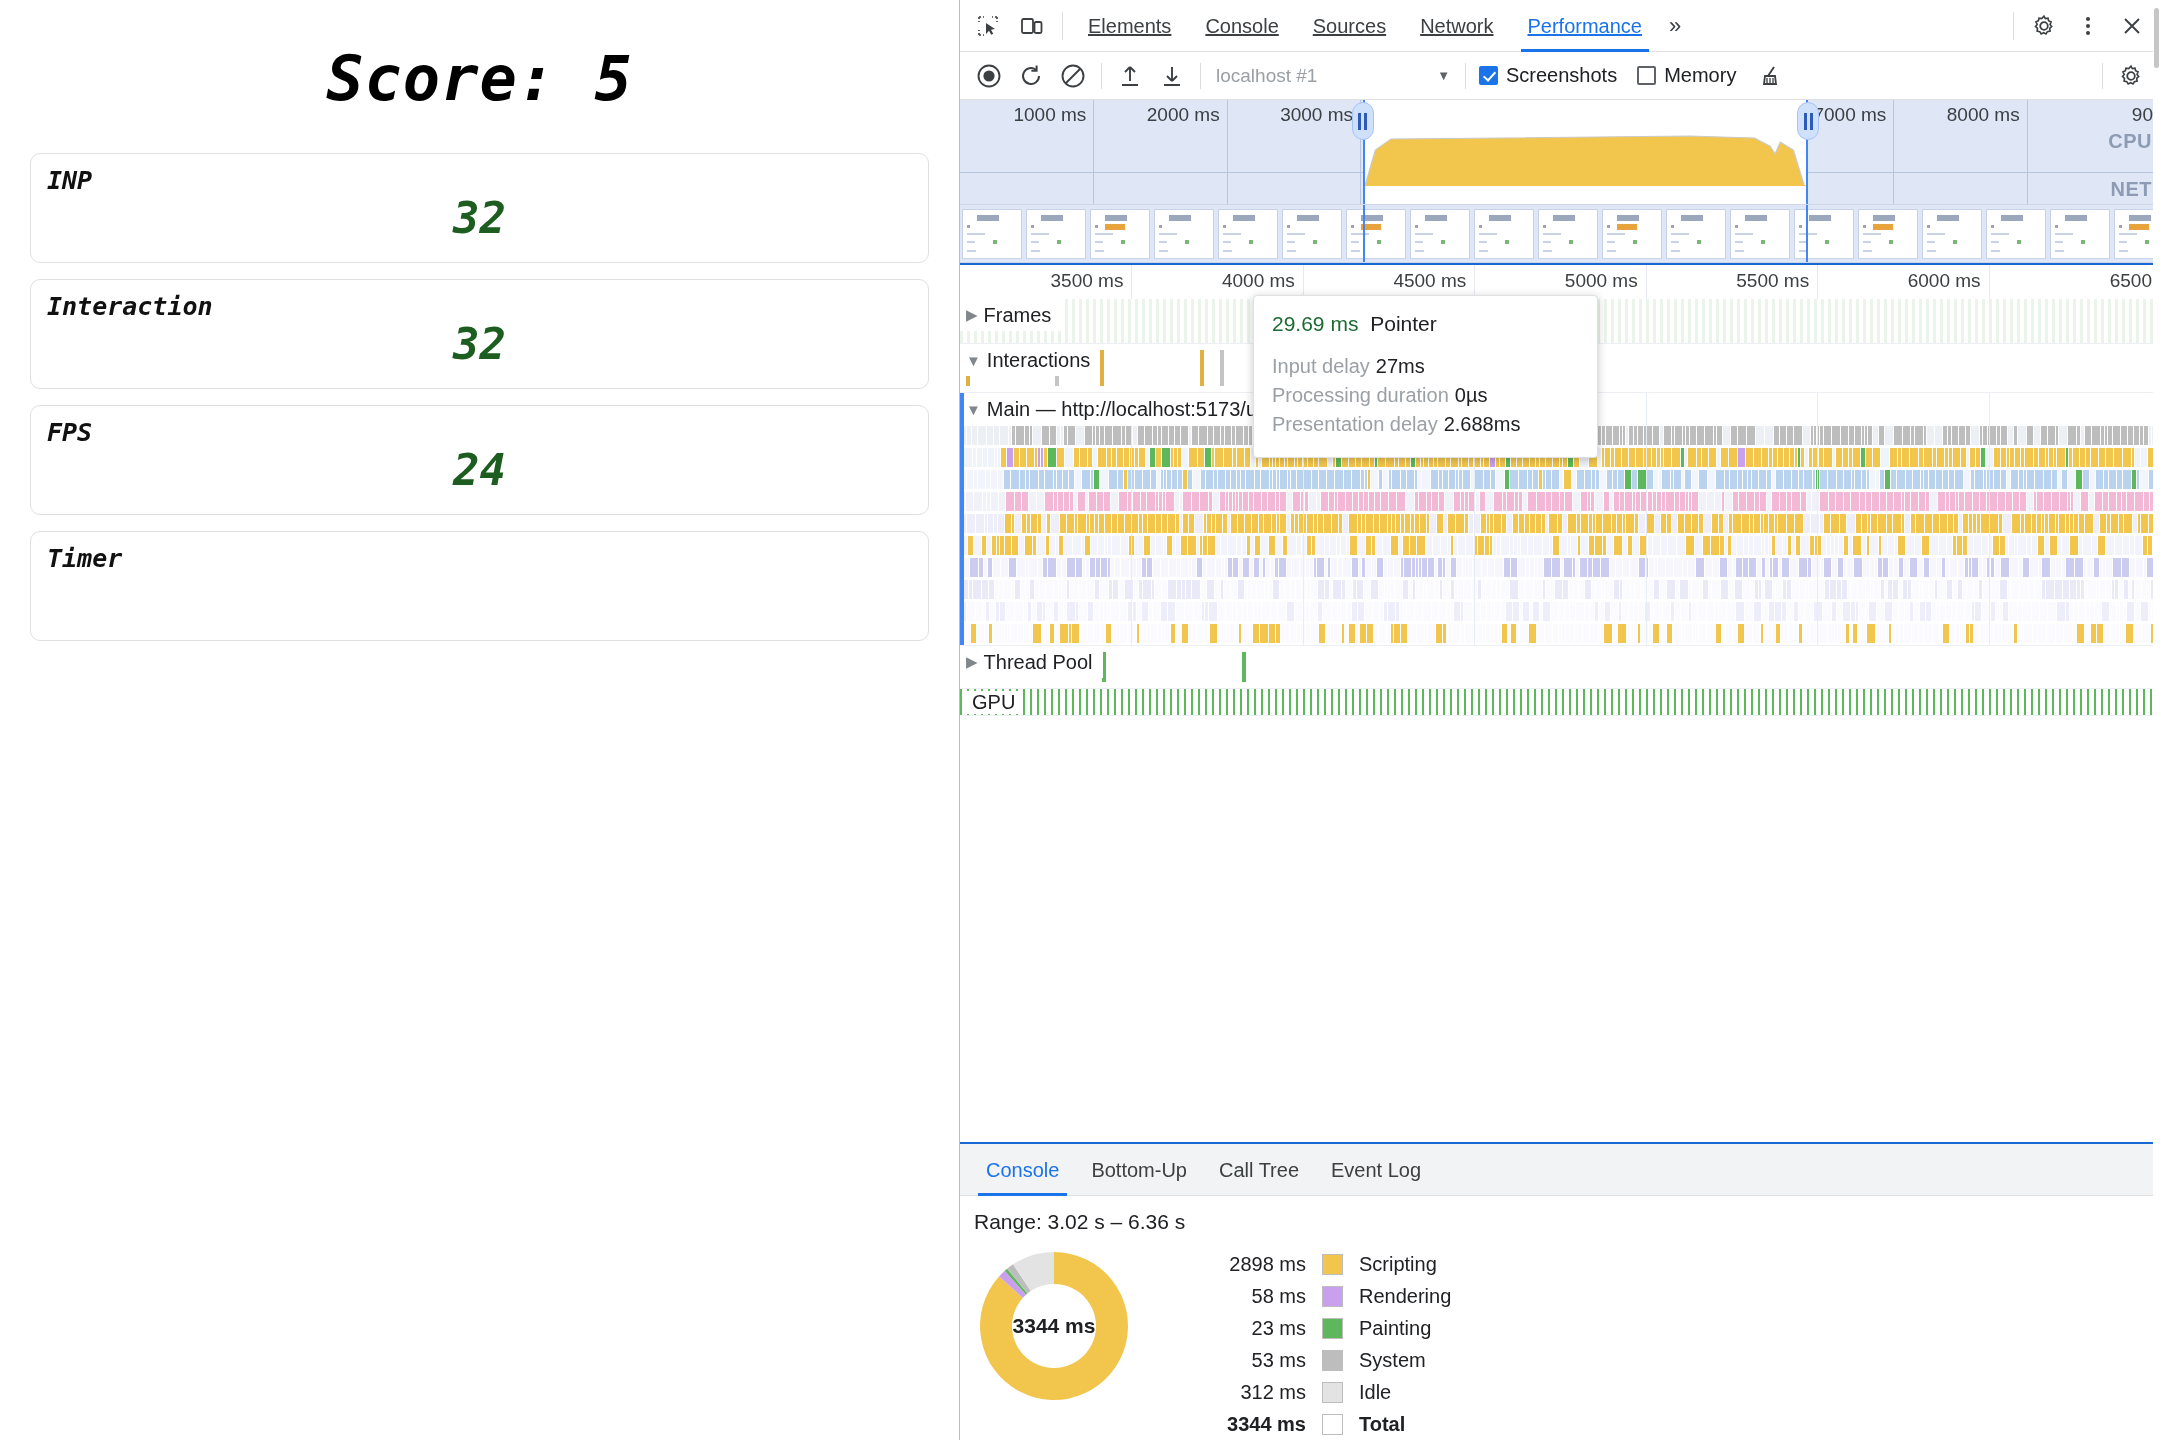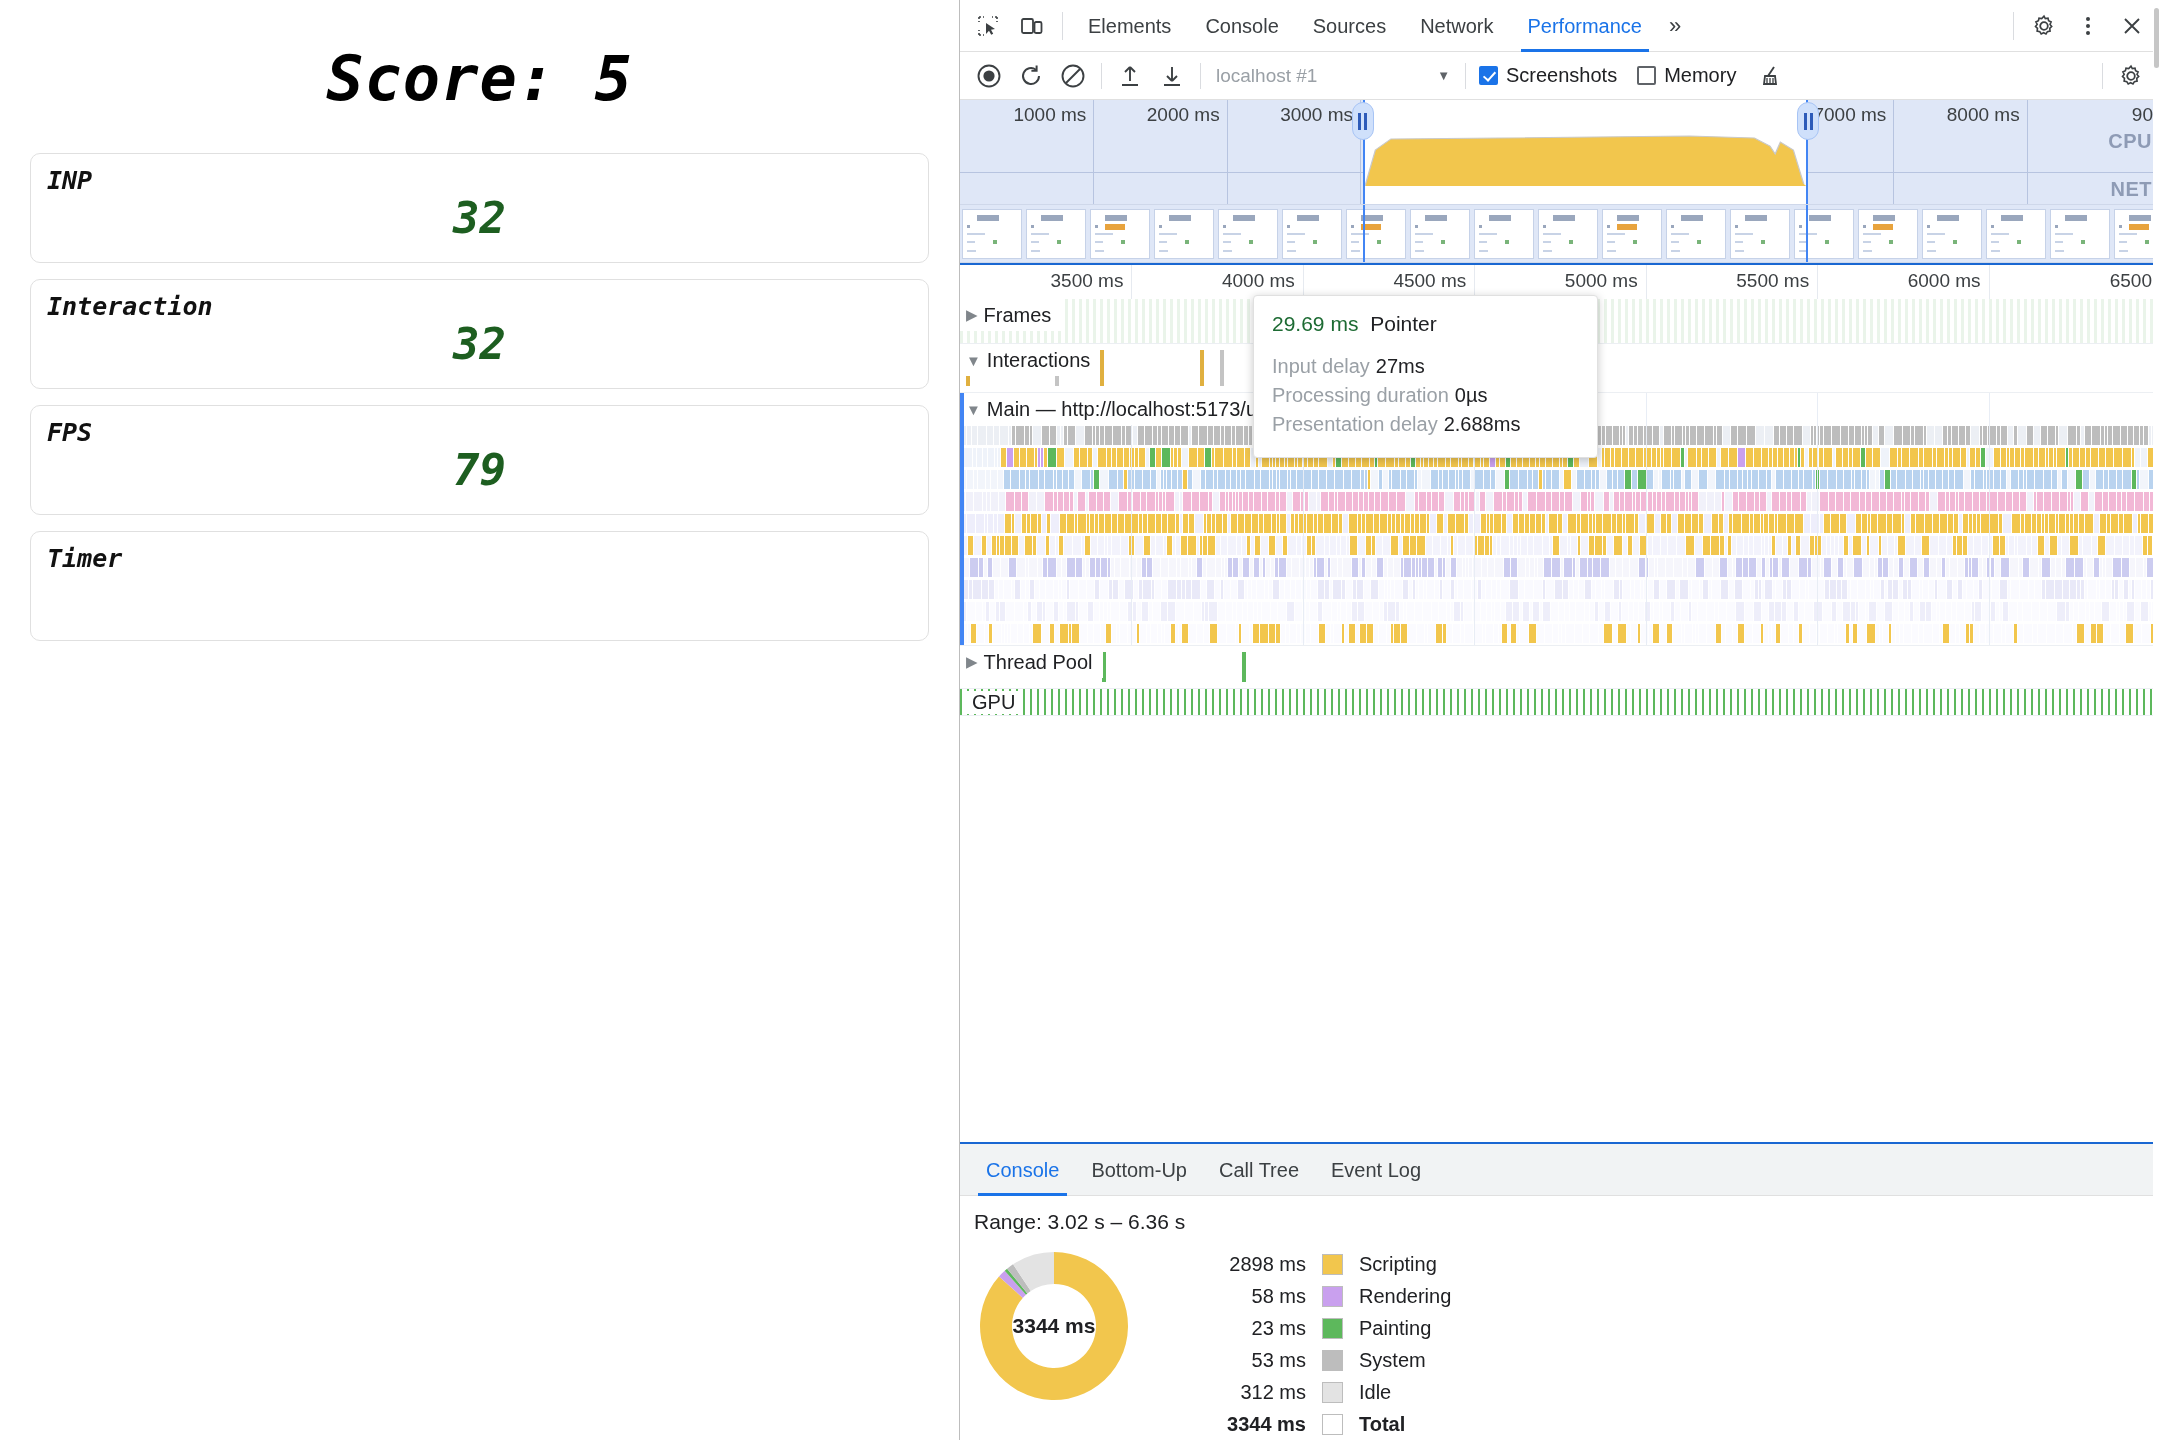--- a/index.html
+++ b/index.html
@@ -63,21 +63,21 @@
     border-bottom: 1px solid #e0e0e0; padding: 0 6px;
     background: #fff; flex: 0 0 52px;
   }
   .tb-icon {
     width: 44px; height: 40px; display: flex; align-items: center;
     justify-content: center; color: #3c4043; cursor: pointer;
   }
   .tb-sep { width: 1px; height: 28px; background: #dadce0; margin: 0 8px; }
   .dt-tab {
     padding: 0 17px; height: 52px; line-height: 52px;
-    color: #3c4043; font-size: 20px; cursor: pointer; position: relative;
+    color: #3c4043; font-size: 20px; cursor: pointer; position: relative; text-decoration: underline;
   }
   .dt-tab.active { color: #1a73e8; }
   .dt-tab.active::after {
     content: ""; position: absolute; left: 10px; right: 10px; bottom: 0;
     height: 3px; background: #1a73e8;
   }
   .dt-more { padding: 0 10px; color: #3c4043; font-size: 22px; cursor: pointer; }
   .dt-right { margin-left: auto; display: flex; align-items: center; }
 
   
@@ -261,21 +261,21 @@
         <div class="card">
           <div class="card-label">INP</div>
           <div class="card-value">32</div>
         </div>
         <div class="card">
           <div class="card-label">Interaction</div>
           <div class="card-value">32</div>
         </div>
         <div class="card">
           <div class="card-label">FPS</div>
-          <div class="card-value">79</div>
+          <div class="card-value">24</div>
         </div>
         <div class="card">
           <div class="card-label">Timer</div>
         </div>
       </div>
   </div>
 
   <div class="devtools">
 
     <div class="dt-tabbar">

